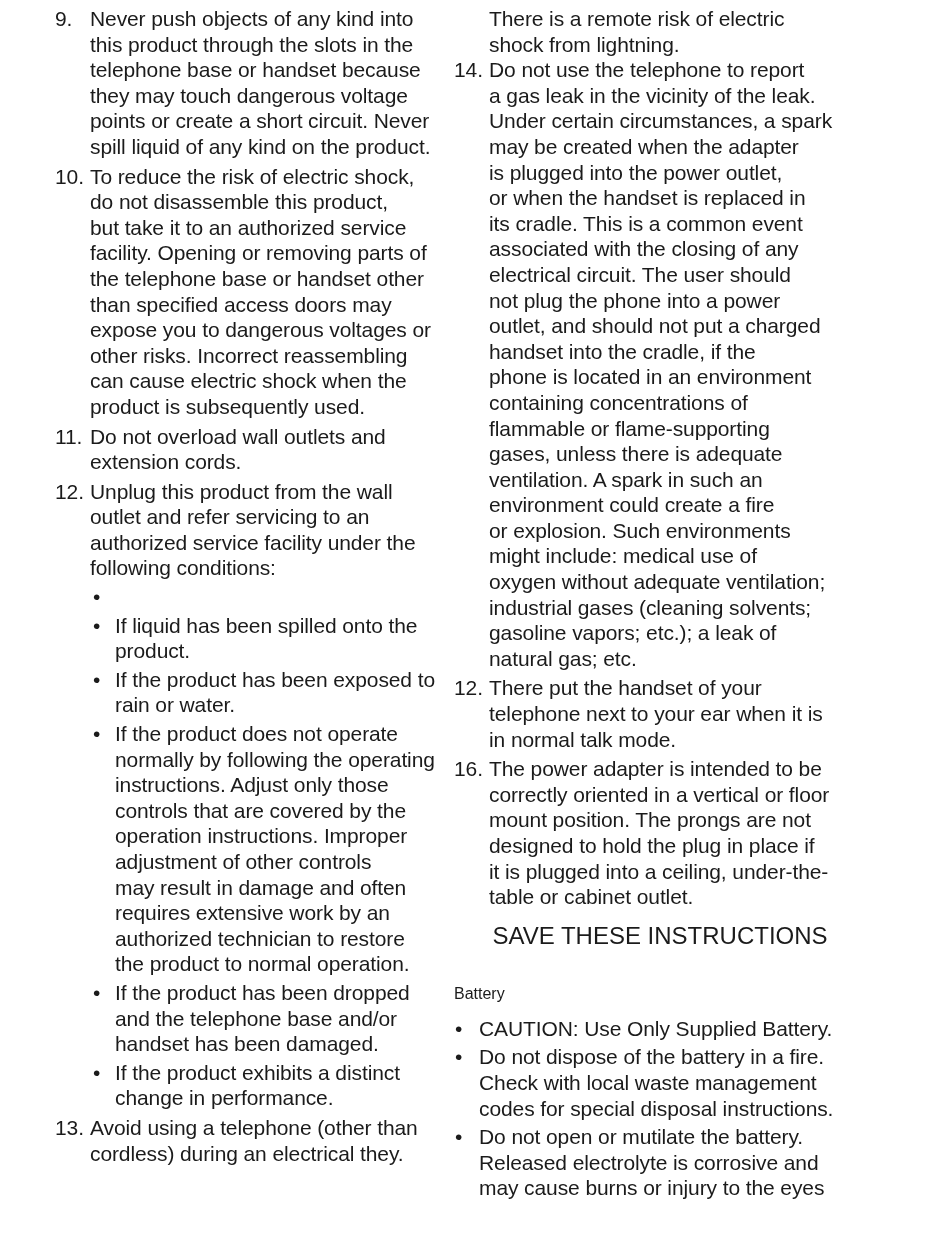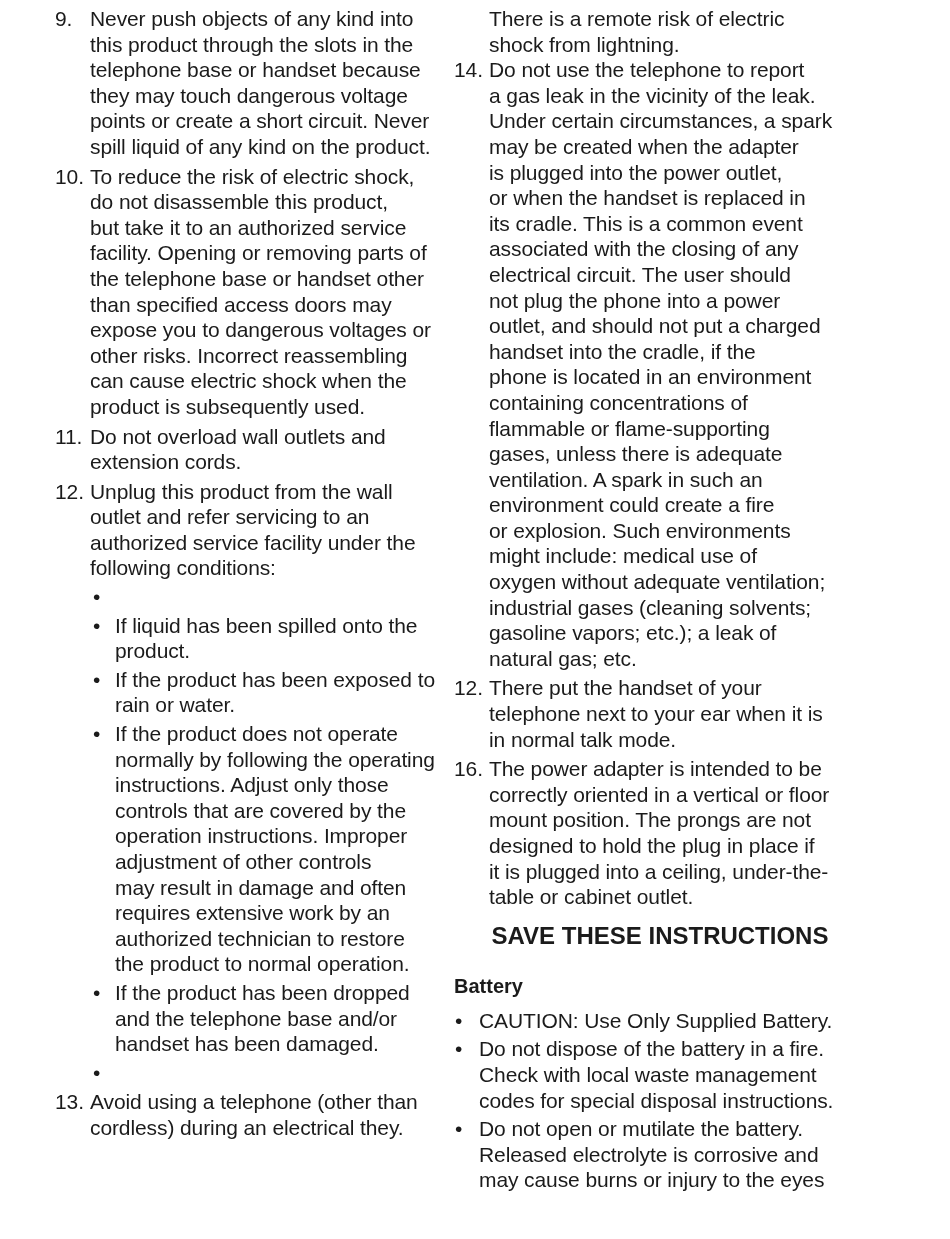--- a/index.html
+++ b/index.html
@@ -34,30 +34,30 @@
 
   .sub  { display: flex; align-items: flex-start; padding-left: 3px; margin-top: 3px; }
   .sub .dot { flex: 0 0 22px; }
 
   .cont { padding-left: 35px; white-space: pre; }
 
   .save-heading {
     margin-top: 12px;
     font-size: 24px;
     line-height: 28px;
-    font-weight: bold;
+    font-weight: normal;
     text-align: center;
     letter-spacing: 0;
     white-space: pre;
   }
   .battery-heading {
-    margin-top: 22px;
-    font-size: 20px;
+    margin-top: 30px;
+    font-size: 16px;
     line-height: 28px;
-    font-weight: bold;
+    font-weight: normal;
     letter-spacing: 0;
     white-space: pre;
   }
   .battery-list { margin-top: 8px; }
   .bul { display: flex; align-items: flex-start; padding-left: 1px; }
   .bul + .bul { margin-top: 3px; }
   .bul .dot { flex: 0 0 24px; }
 </style>
 </head>
 <body>
@@ -136,20 +136,22 @@
 the product to normal operation.</div>
         </div>
         <div class="sub">
           <span class="dot">•</span>
           <div class="txt">If the product has been dropped
 and the telephone base and/or
 handset has been damaged.</div>
         </div>
         <div class="sub">
           <span class="dot">•</span>
+          <div class="txt">If the product exhibits a distinct
+change in performance.</div>
         </div>
       </div>
     </div>
 
     <div class="item">
       <span class="num">13.</span>
       <div class="body">
           <div class="txt">Avoid using a telephone (other than
 cordless) during an electrical they.</div>
         </div>

